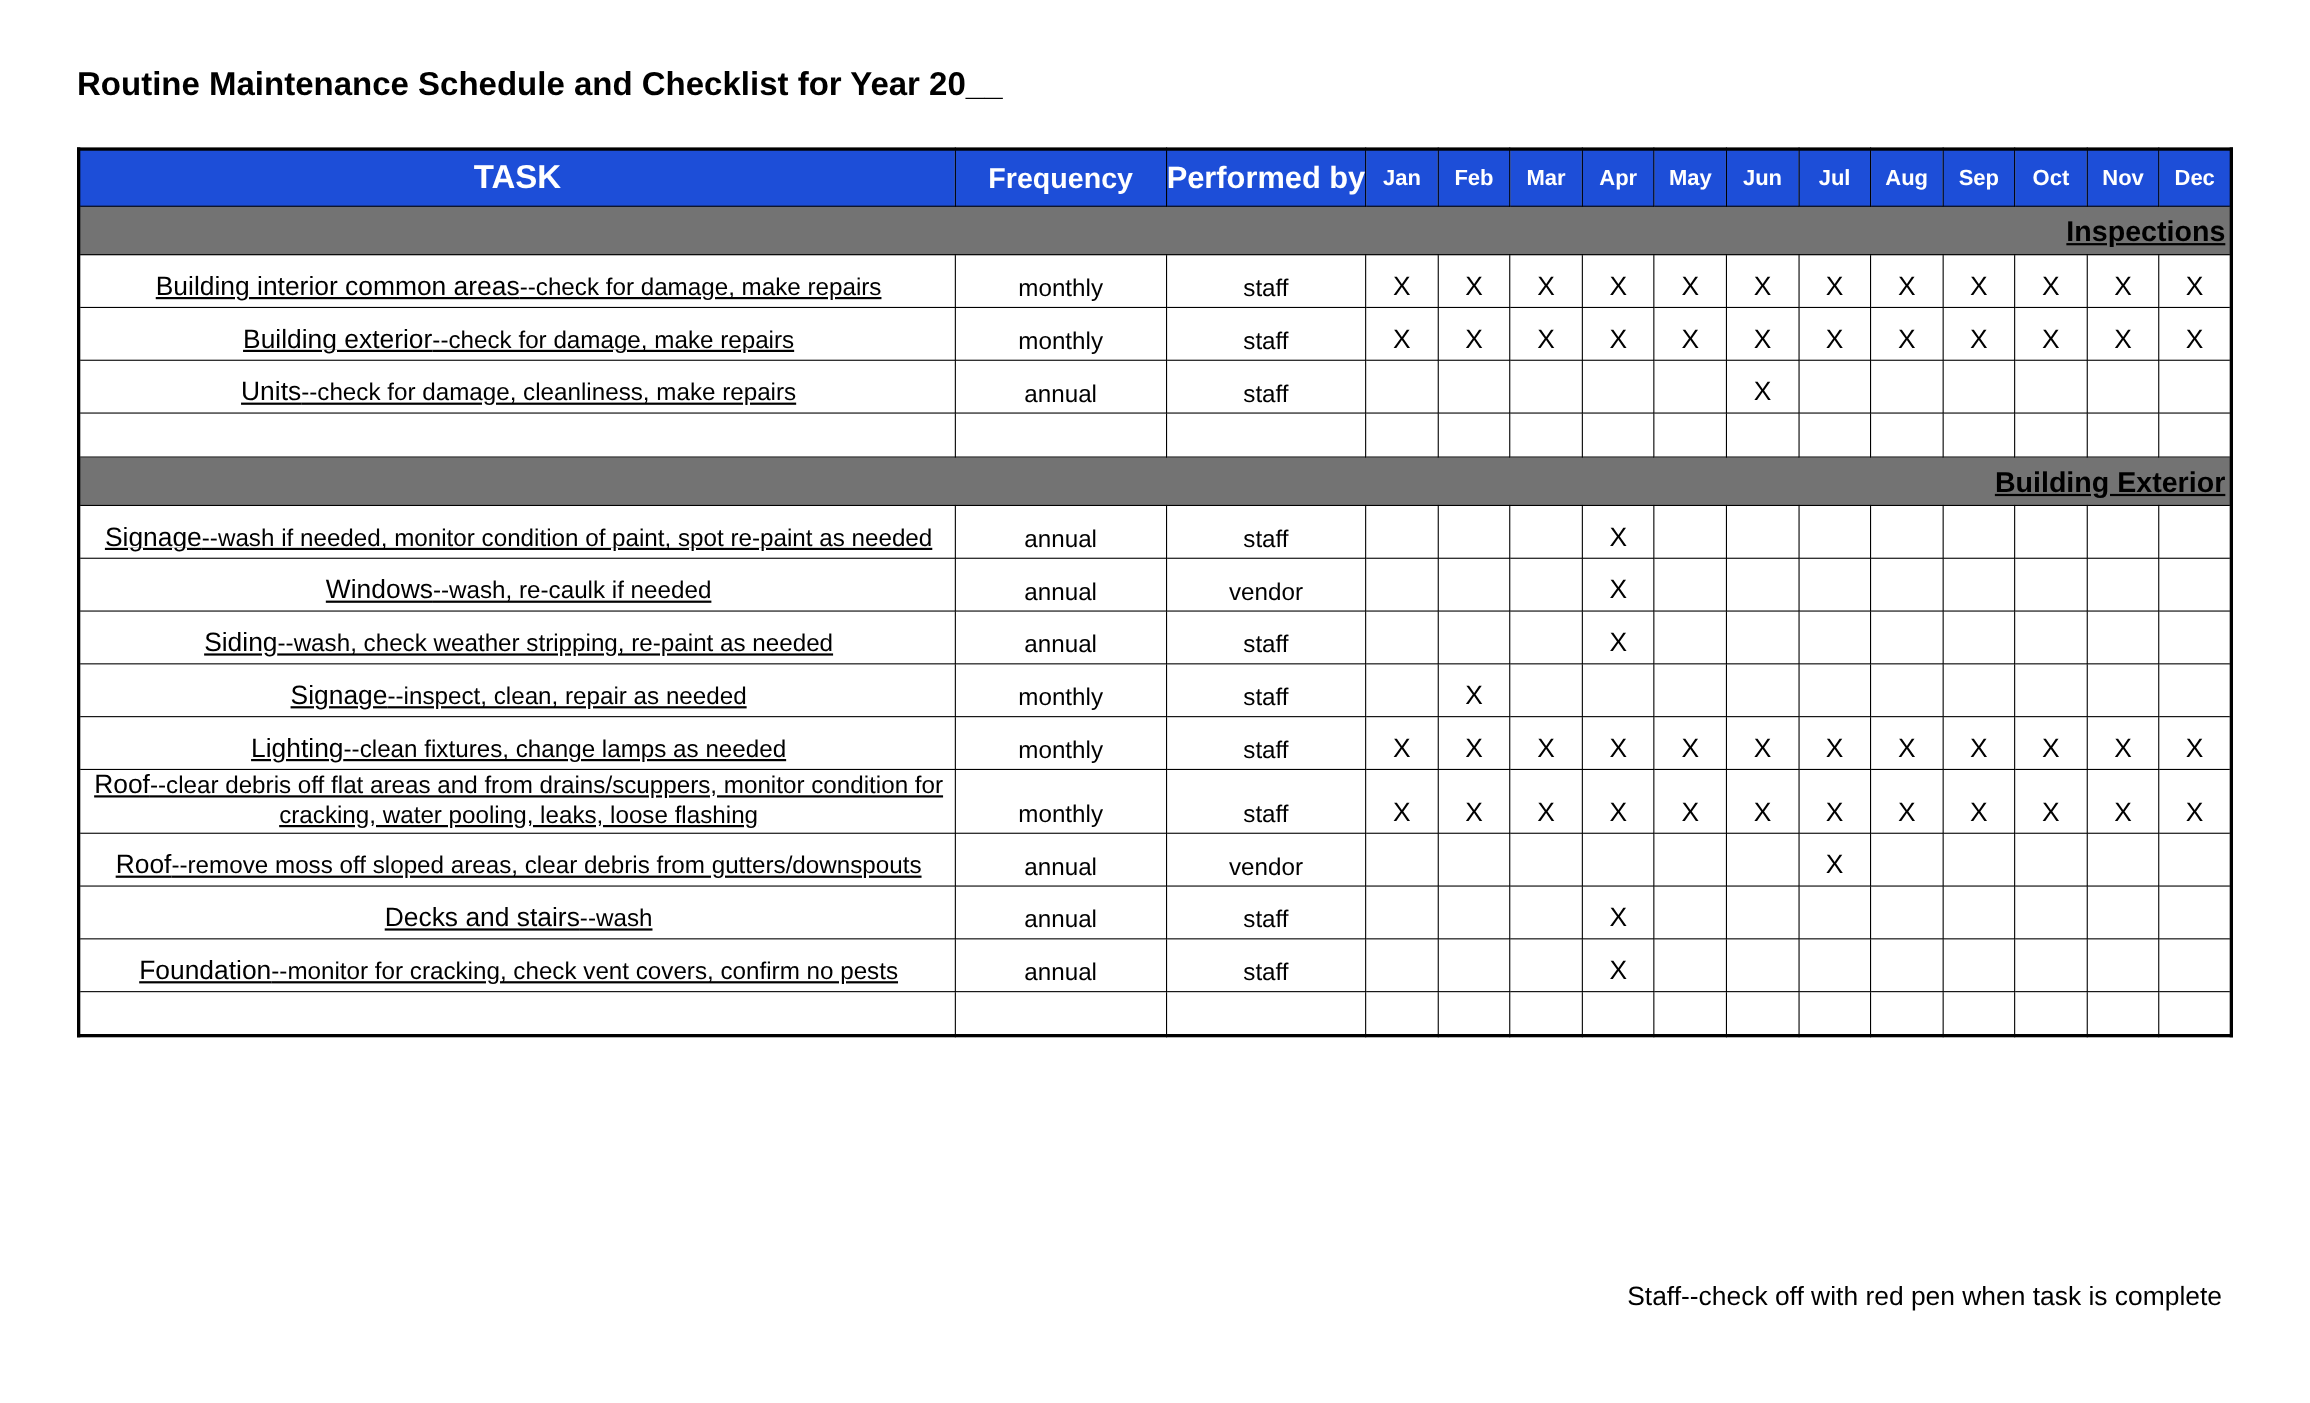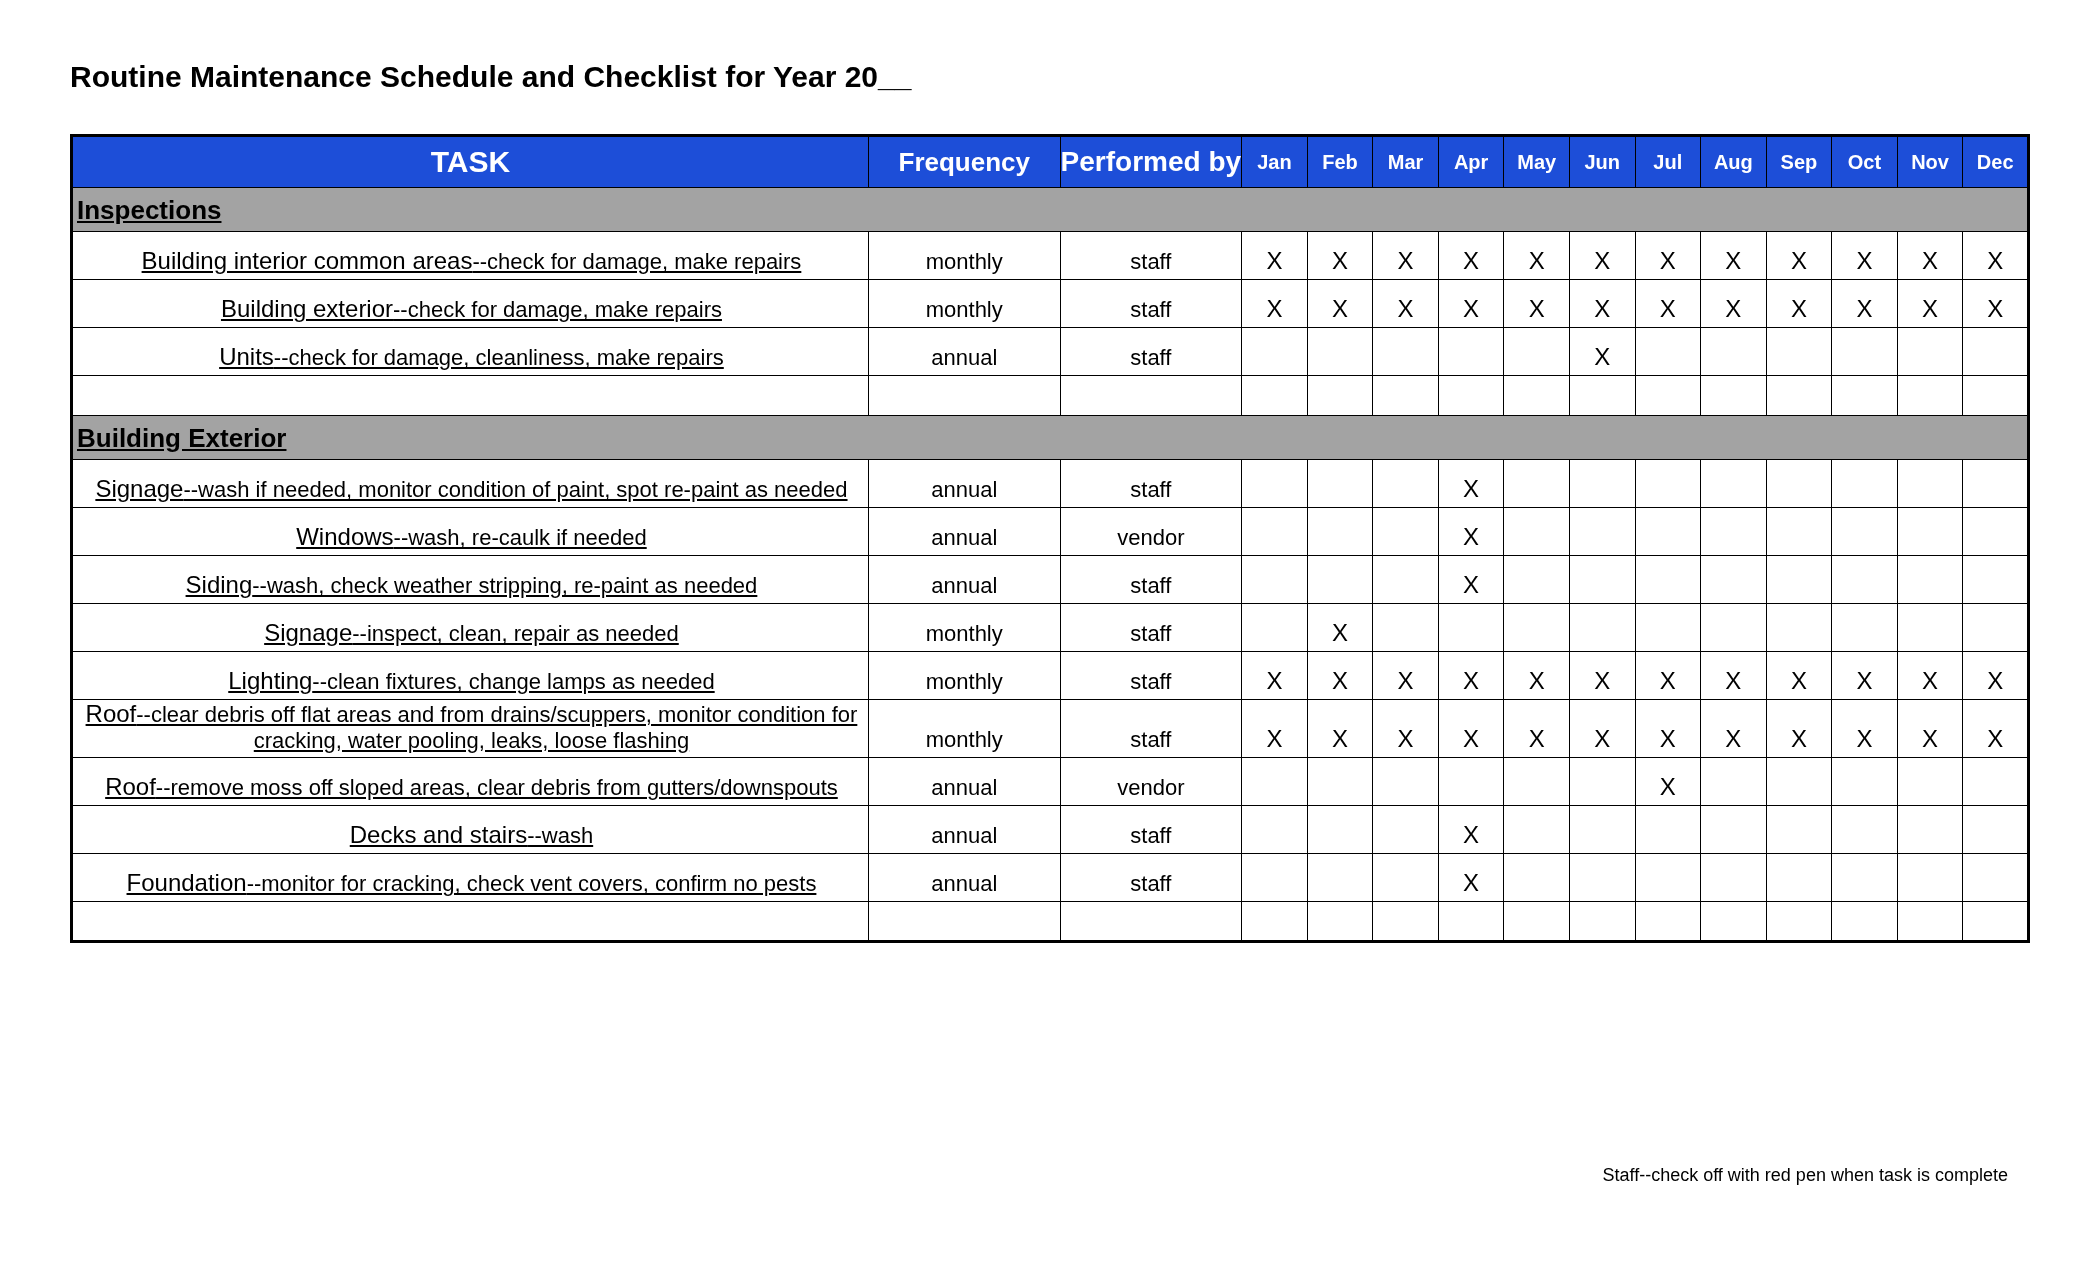--- a/index.html
+++ b/index.html
@@ -47,26 +47,26 @@
   thead th.col-freq   { font-size: 26px; }
   thead th.col-perf   { font-size: 28px; }
   thead th.col-month  { font-size: 20px; }
 
   col.c-task  { width: 790px; }
   col.c-freq  { width: 190px; }
   col.c-perf  { width: 180px; }
   col.c-month { width: 65px; }
 
   tr.section td {
-    background: #a3a3a3;
+    background: #737373;
     font-weight: bold;
     font-size: 26px;
     text-decoration: underline;
     padding: 6px 4px 4px 4px;
-    text-align: left;
+    text-align: right;
     height: 44px;
     vertical-align: middle;
   }
   tr.data td {
     height: 48px;
     font-size: 22px;
     text-align: center;
     vertical-align: bottom;
     padding-bottom: 4px;
   }
@@ -78,23 +78,23 @@
     line-height: 1.15;
   }
   tr.data td.task-cell .task-name { font-size: 24px; }
   tr.data td.task-cell .task-desc { font-size: 22px; }
   tr.data.tall td { height: 58px; }
   tr.spacer td { height: 40px; }
   .mark { font-family: Arial, sans-serif; font-size: 24px; }
 
   .footnote {
     position: absolute;
-    right: 92px;
+    right: 80px;
     top: 1165px;
-    font-size: 18px;
+    font-size: 24px;
     text-align: left;
   }
 </style>
 </head>
 <body>
 
 <div class="page">
 
   <div class="title">Routine Maintenance Schedule and Checklist for Year 20__</div>
 

